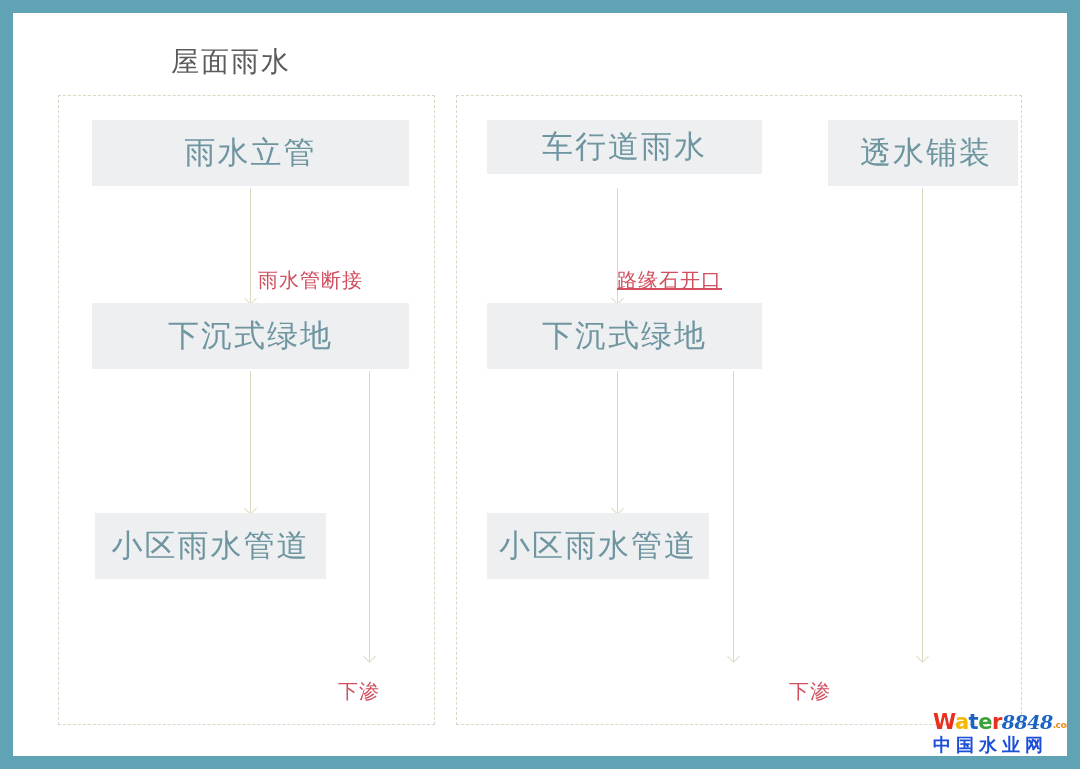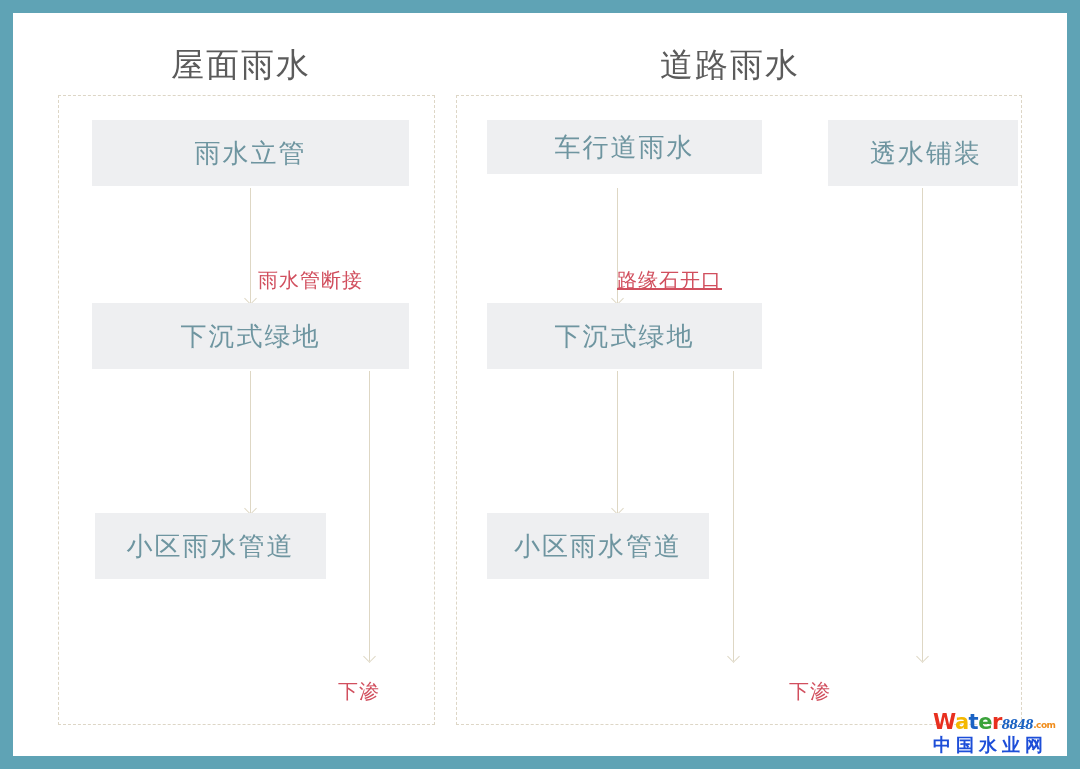--- a/index.html
+++ b/index.html
@@ -18,21 +18,21 @@
   #canvas {
     position: relative;
     width: 1054px; height: 743px;
     background: #ffffff;
     overflow: hidden;
   }
 
   
   .col-title {
     position: absolute;
-    font-size: 33px;
+    font-size: 28px;
     letter-spacing: 2px;
     color: #5b5b5b;
     font-weight: 400;
     white-space: nowrap;
     font-family: "DejaVu Sans", "Liberation Sans", sans-serif;
   }
   #title-left  { left: 158px; top: 30px; }
   #title-right { left: 647px; top: 30px; }
 
   
@@ -45,21 +45,21 @@
   #panel-right { left: 443px; top: 82px; width: 566px;  height: 630px; }
 
   
   .node {
     position: absolute;
     background: #eeeff1;
     display: flex;
     align-items: center;
     justify-content: center;
     color: #6e95a0;
-    font-size: 26px;
+    font-size: 31px;
     letter-spacing: 2px;
     white-space: nowrap;
     font-family: "DejaVu Sans", "Liberation Sans", sans-serif;
   }
 
   
   #n-l1 { left: 79px;  top: 107px; width: 317px; height: 66px; }
   #n-l2 { left: 79px;  top: 290px; width: 317px; height: 66px; }
   #n-l3 { left: 82px;  top: 500px; width: 231px; height: 66px; }
 
@@ -135,21 +135,21 @@
   }
   #wm-line1 .c1 { color: #e8301f; }
   #wm-line1 .c2 { color: #f5b800; }
   #wm-line1 .c3 { color: #1b63c4; }
   #wm-line1 .c4 { color: #3aa23a; }
   #wm-line1 .c5 { color: #e8301f; }
   #wm-num {
     color: #1b63c4;
     font-style: italic;
     font-weight: bold;
-    font-size: 12px;
+    font-size: 19px;
     font-family: "DejaVu Serif", "Liberation Serif", serif;
   }
   #wm-dom {
     color: #f08c1a;
     font-size: 9px;
     font-weight: bold;
     vertical-align: 1px;
   }
   #wm-line2 {
     margin-top: 3px;
@@ -161,21 +161,20 @@
     white-space: nowrap;
   }
 </style>
 </head>
 <body>
 
 <div id="frame">
   <div id="canvas">
 
     <div class="col-title" id="title-left">屋面雨水</div>
-    <div class="col-title" id="title-right">道路雨水</div>
 
     <div class="panel" id="panel-left"></div>
     <div class="panel" id="panel-right"></div>
 
     <div class="arrow" id="a-l1">
       <div class="shaft"></div>
       <div class="head"></div>
     </div>
     <div class="arrow" id="a-l2">
       <div class="shaft"></div>

